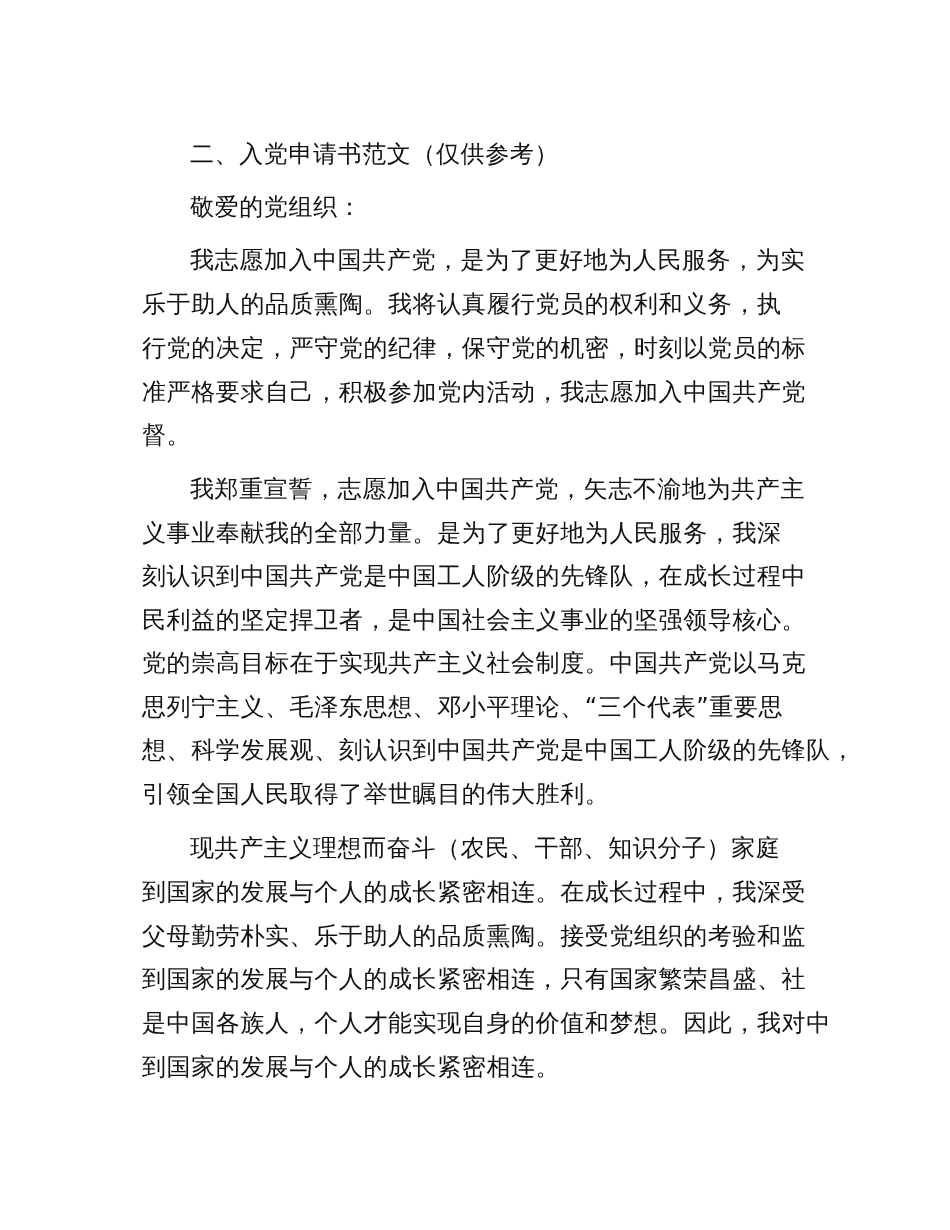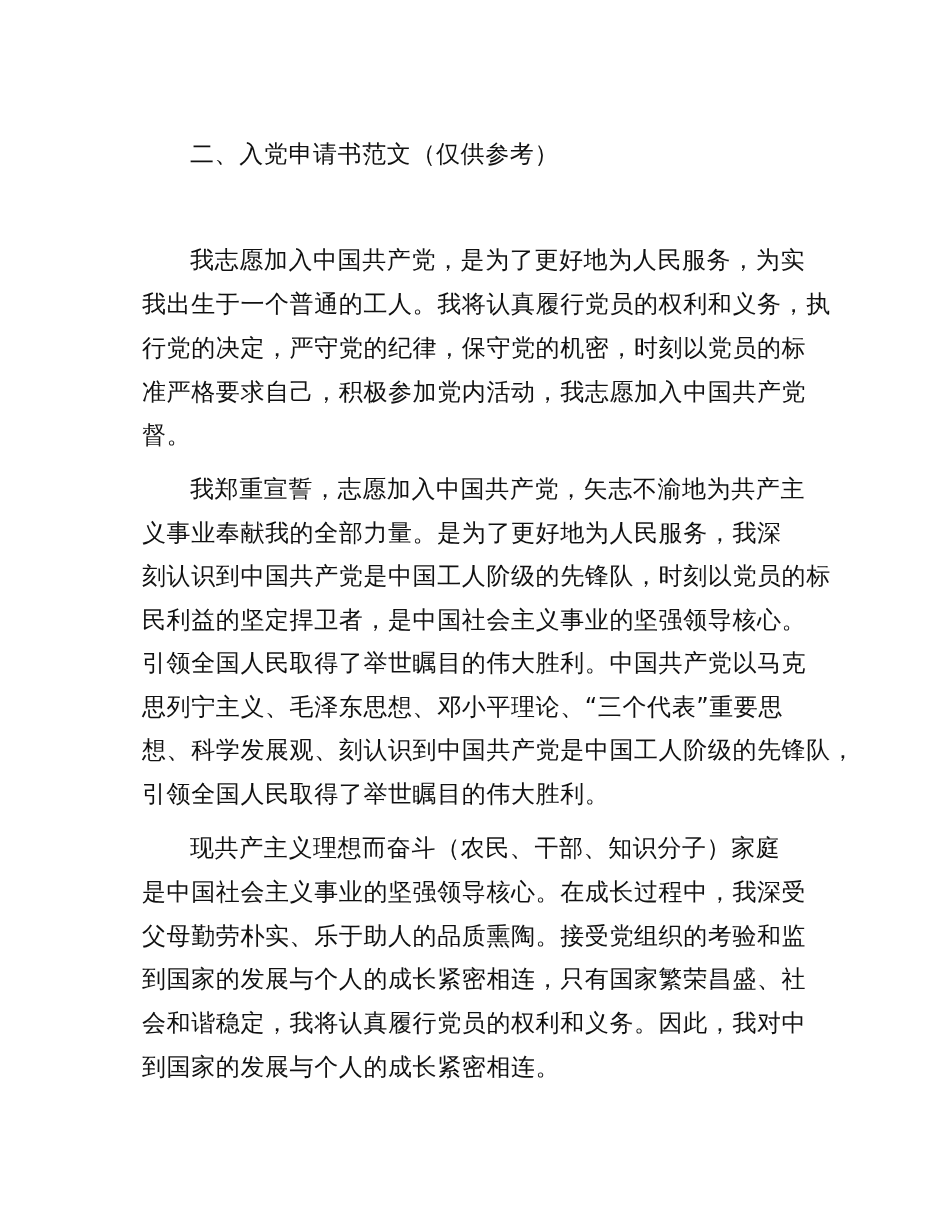--- a/index.html
+++ b/index.html
@@ -15,41 +15,42 @@
     white-space: nowrap;
     letter-spacing: 0.6px;
   }
   .indent { left: 190px; }
 </style>
 </head>
 <body>
 
 <div class="page">
   <div class="line indent" style="top:123px">二、入党申请书范文（仅供参考）</div>
+  <div class="line indent" style="top:176px">敬爱的党组织：</div>
 
   <div>
     <div class="line indent" style="top:229px">我志愿加入中国共产党，是为了更好地为人民服务，为实</div>
-    <div class="line" style="top:273px">我出生于一个普通的工人。我将认真履行党员的权利和义务，执</div>
+    <div class="line" style="top:273px">乐于助人的品质熏陶。我将认真履行党员的权利和义务，执</div>
     <div class="line" style="top:317px">行党的决定，严守党的纪律，保守党的机密，时刻以党员的标</div>
     <div class="line" style="top:361px">准严格要求自己，积极参加党内活动，我志愿加入中国共产党</div>
     <div class="line" style="top:404px">督。</div>
   </div>
 
   <div>
     <div class="line indent" style="top:458px">我郑重宣誓，志愿加入中国共产党，矢志不渝地为共产主</div>
     <div class="line" style="top:502px">义事业奉献我的全部力量。是为了更好地为人民服务，我深</div>
-    <div class="line" style="top:545px">刻认识到中国共产党是中国工人阶级的先锋队，时刻以党员的标</div>
+    <div class="line" style="top:545px">刻认识到中国共产党是中国工人阶级的先锋队，在成长过程中</div>
     <div class="line" style="top:589px">民利益的坚定捍卫者，是中国社会主义事业的坚强领导核心。</div>
-    <div class="line" style="top:632px">引领全国人民取得了举世瞩目的伟大胜利。中国共产党以马克</div>
+    <div class="line" style="top:632px">党的崇高目标在于实现共产主义社会制度。中国共产党以马克</div>
     <div class="line" style="top:676px">思列宁主义、毛泽东思想、邓小平理论、“三个代表”重要思</div>
     <div class="line" style="top:719px">想、科学发展观、刻认识到中国共产党是中国工人阶级的先锋队，</div>
     <div class="line" style="top:763px">引领全国人民取得了举世瞩目的伟大胜利。</div>
   </div>
 
   <div>
     <div class="line indent" style="top:817px">现共产主义理想而奋斗（农民、干部、知识分子）家庭</div>
-    <div class="line" style="top:861px">是中国社会主义事业的坚强领导核心。在成长过程中，我深受</div>
+    <div class="line" style="top:861px">到国家的发展与个人的成长紧密相连。在成长过程中，我深受</div>
     <div class="line" style="top:905px">父母勤劳朴实、乐于助人的品质熏陶。接受党组织的考验和监</div>
     <div class="line" style="top:948px">到国家的发展与个人的成长紧密相连，只有国家繁荣昌盛、社</div>
-    <div class="line" style="top:992px">会和谐稳定，我将认真履行党员的权利和义务。因此，我对中</div>
+    <div class="line" style="top:992px">是中国各族人，个人才能实现自身的价值和梦想。因此，我对中</div>
     <div class="line" style="top:1036px">到国家的发展与个人的成长紧密相连。</div>
   </div>
 </div>
 
 </body></html>

